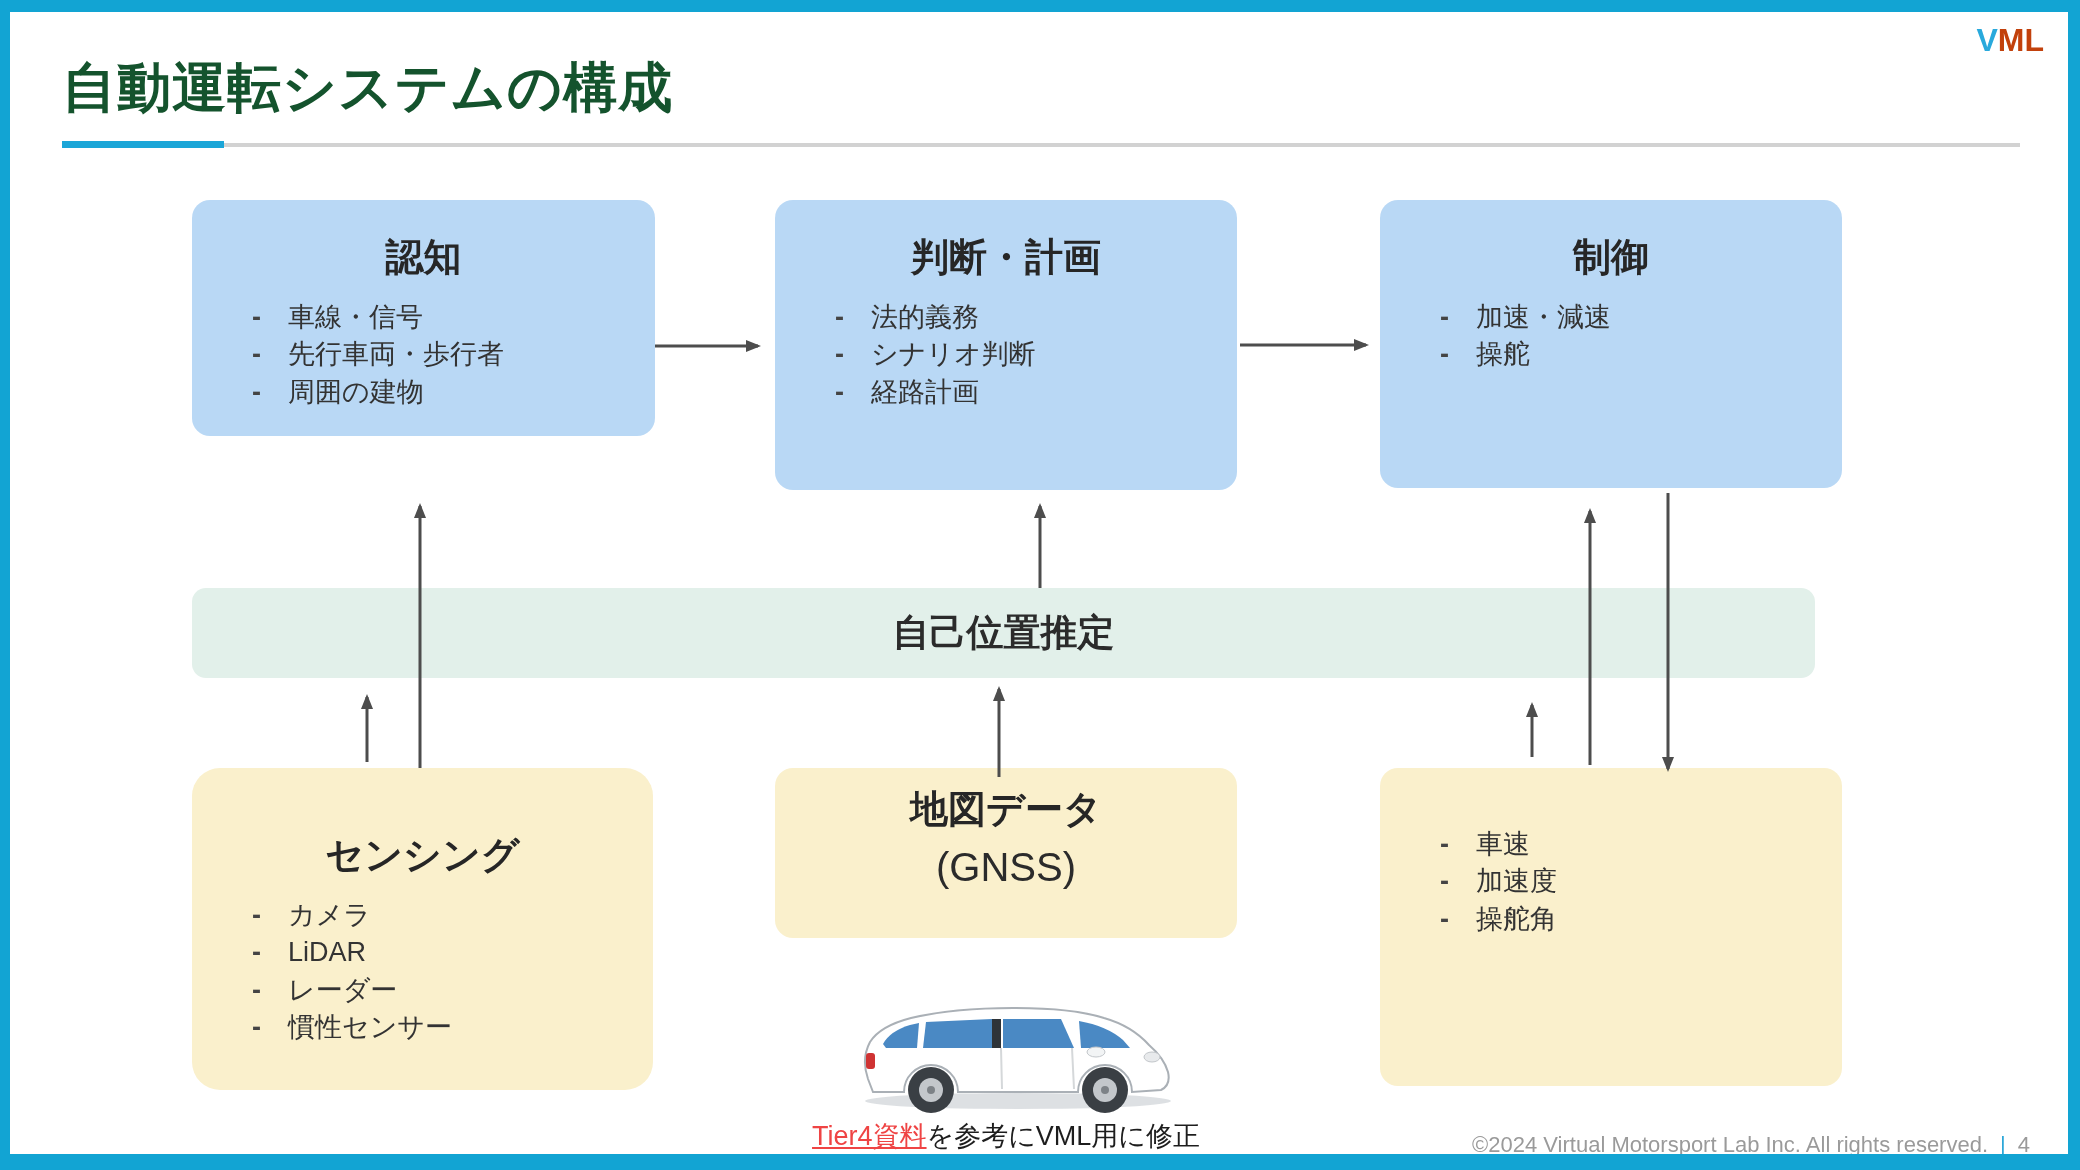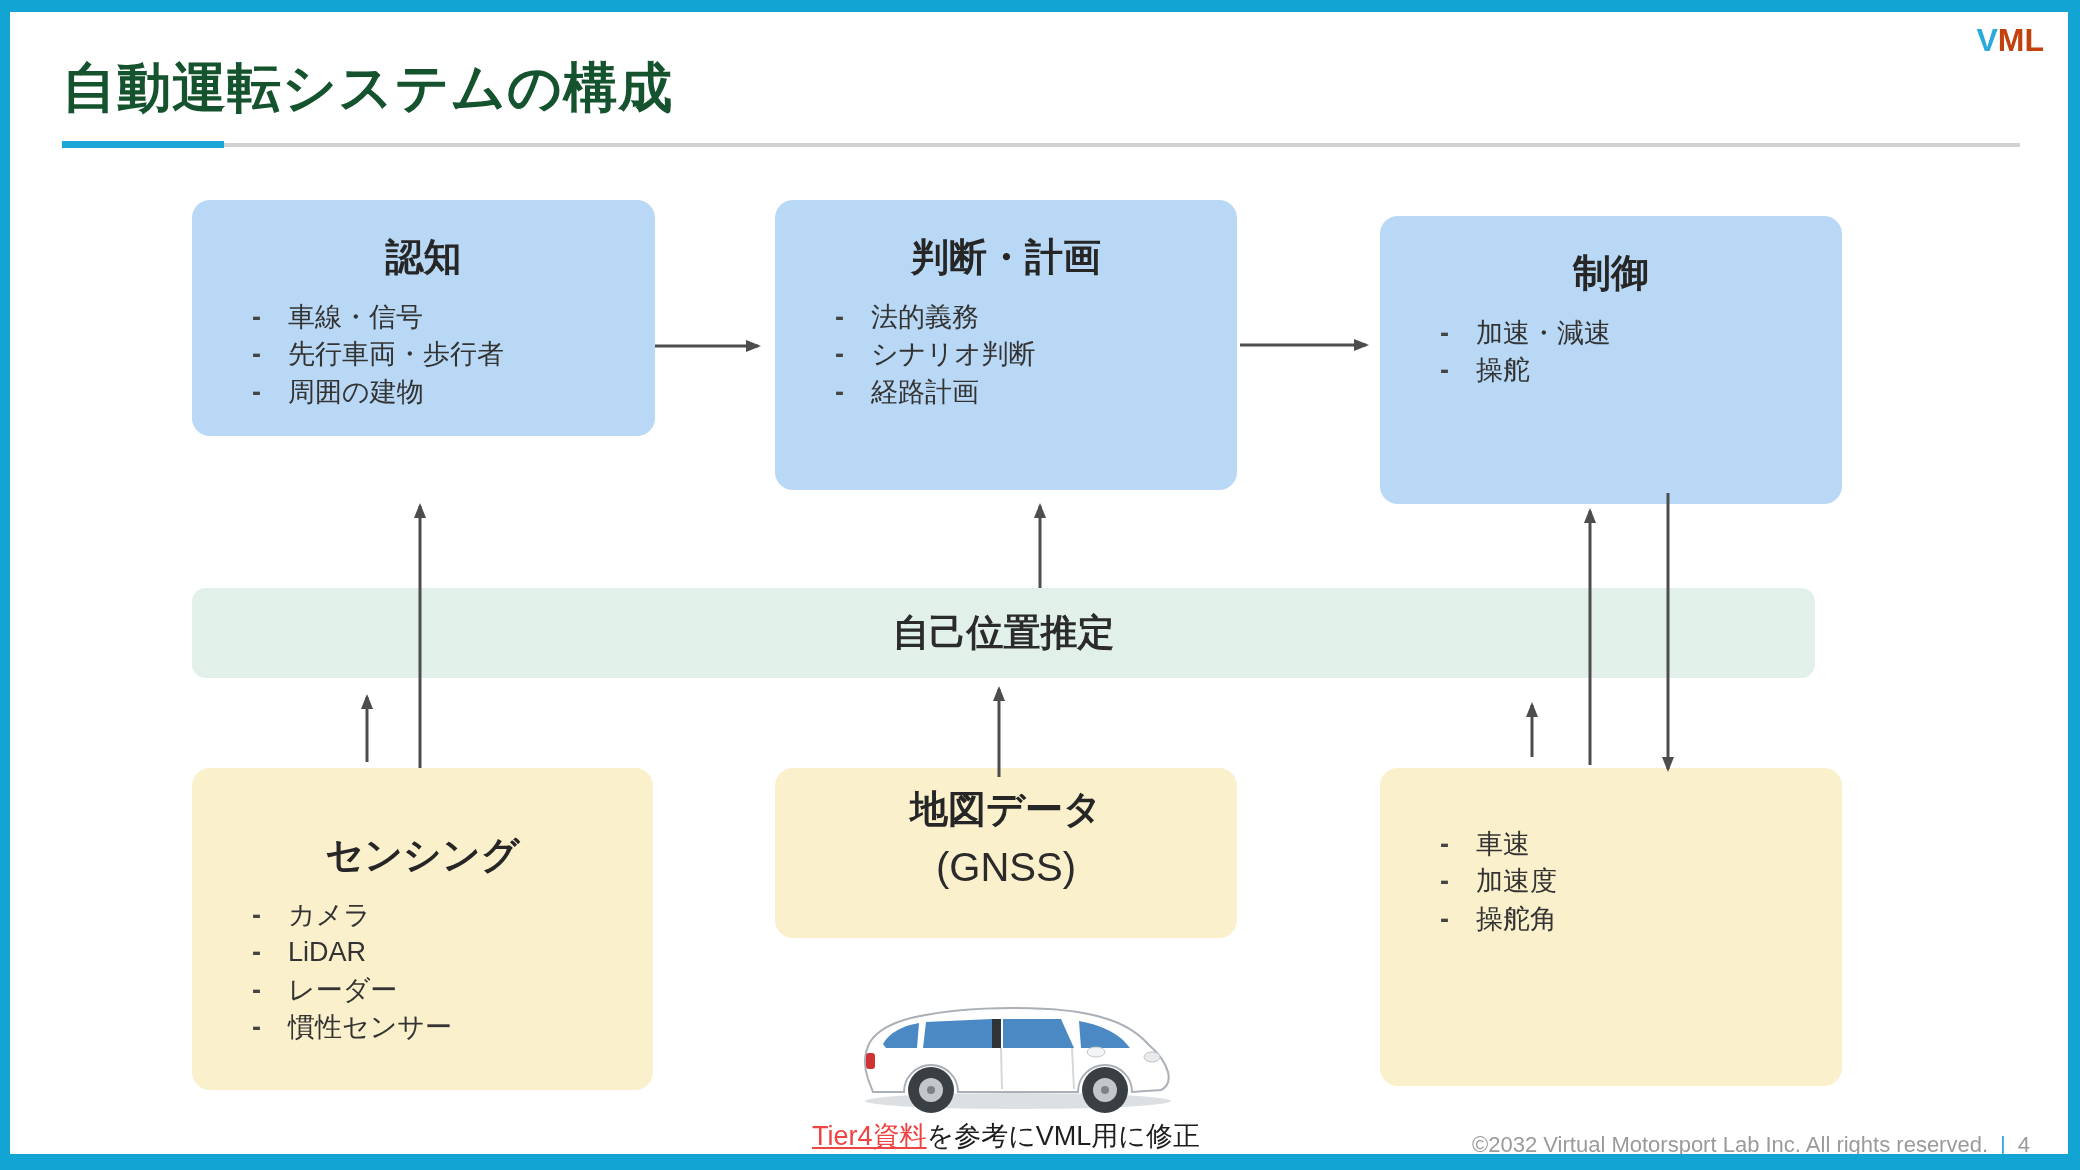--- a/index.html
+++ b/index.html
@@ -24,22 +24,22 @@
   .band-title{font-size:37px;font-weight:800;color:#2b2b2b;}
 
   .box-title{text-align:center;font-size:38px;font-weight:800;color:#262626;}
   .box-subtitle{text-align:center;font-size:40px;font-weight:400;color:#2b2b2b;margin-top:10px;}
   ul.bullets{list-style:none;margin:16px 0 0 0;padding:0 0 0 60px;}
   ul.bullets li{display:flex;font-size:27px;color:#333;line-height:1.38;font-weight:500;}
   ul.bullets .dash{width:36px;flex:0 0 36px;font-weight:700;color:#444;}
 
   #b-recognition{left:192px;top:200px;width:463px;height:236px;padding-top:32px;}
   #b-planning{left:775px;top:200px;width:462px;height:290px;padding-top:32px;}
-  #b-control{left:1380px;top:200px;width:462px;height:288px;padding-top:32px;margin-top:16px;}
-  #b-sensing{left:192px;top:768px;width:461px;height:322px;padding-top:62px;}
+  #b-control{left:1380px;top:200px;width:462px;height:288px;padding-top:32px;}
+  #b-sensing{left:192px;top:768px;width:461px;height:322px;padding-top:62px;border-radius:28px;}
   #b-map{left:775px;top:768px;width:462px;height:170px;padding-top:16px;}
   #b-vehicle{left:1380px;top:768px;width:462px;height:318px;padding-top:42px;}
 
   svg.arrows{position:absolute;left:0;top:0;width:2080px;height:1170px;z-index:5;pointer-events:none;}
 
   .car{position:absolute;left:853px;top:995px;width:330px;height:120px;z-index:3;}
   .caption{position:absolute;left:700px;top:1118px;width:612px;text-align:center;font-size:27px;color:#1d1d1d;z-index:3;font-weight:500;}
   .caption .link{color:#ef4444;text-decoration:underline;cursor:pointer;}
   .footer{position:absolute;right:50px;top:1132px;font-size:22px;color:#9a9a9a;z-index:3;display:flex;align-items:center;gap:12px;}
   .footer .sep{color:#2da7d8;font-size:22px;}
@@ -187,16 +187,16 @@
   <circle cx="78" cy="95" r="12" fill="#c3c7cb"></circle>
   <circle cx="78" cy="95" r="4" fill="#7d8287"></circle>
   <circle cx="252" cy="95" r="23" fill="#3a3f44"></circle>
   <circle cx="252" cy="95" r="12" fill="#c3c7cb"></circle>
   <circle cx="252" cy="95" r="4" fill="#7d8287"></circle>
 </svg>
 
 <div class="caption"><span class="link">Tier4資料</span><span>を参考にVML用に修正</span></div>
 
 <div class="footer">
-  <span>©2032 Virtual Motorsport Lab Inc. All rights reserved.</span>
+  <span>©2024 Virtual Motorsport Lab Inc. All rights reserved.</span>
   <span class="sep">|</span>
   <span>4</span>
 </div>
 
 </body></html>

